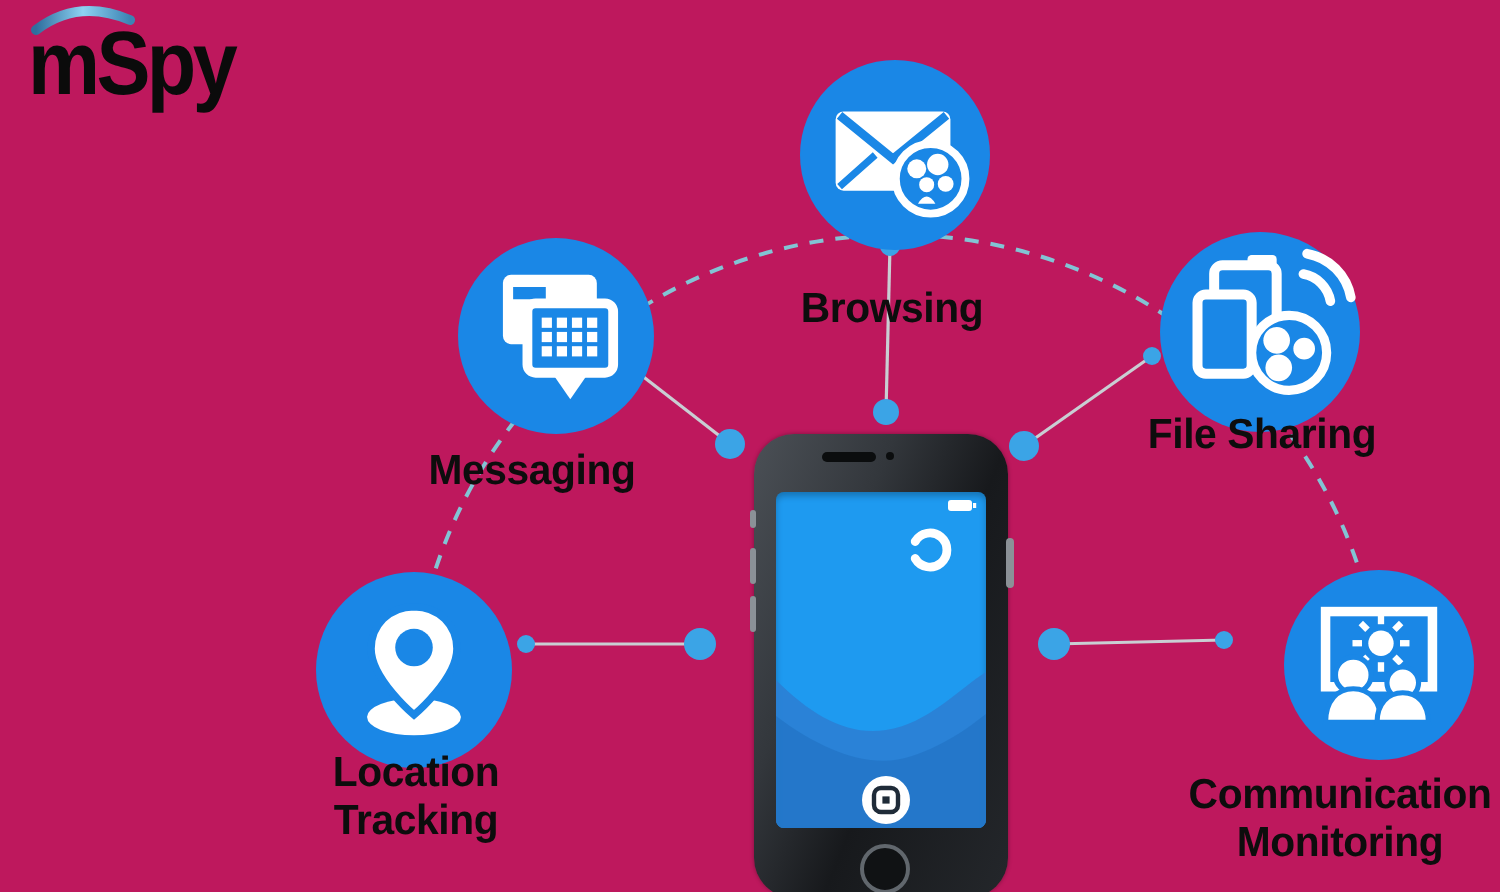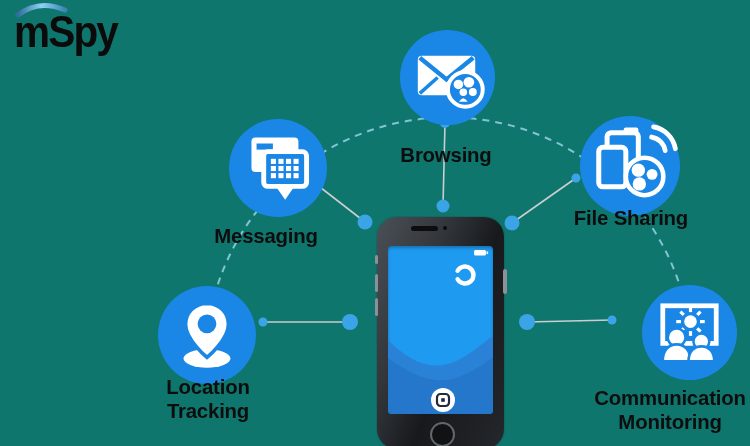--- a/index.html
+++ b/index.html
@@ -1,16 +1,16 @@
 <!DOCTYPE html>
 <html><head>
 <meta charset="utf-8">
 <style>
   html,body{margin:0;padding:0;background:#fff;}
-  .stage{position:relative;width:750px;height:446px;background:#0f766e;overflow:hidden;
+  .stage{position:relative;width:750px;height:446px;background:#be185d;overflow:hidden;
          font-family:"Liberation Sans", sans-serif;}
   svg{display:block;}
   .connectors{position:absolute;left:0;top:0;z-index:1;}
   .icon{position:absolute;border-radius:50%;background:#1a87e6;z-index:3;
         display:flex;align-items:center;justify-content:center;}
   .icon svg{width:100%;height:100%;}
   .label{position:absolute;z-index:3;color:#0d0d0d;font-weight:bold;font-size:21px;
          white-space:nowrap;transform:translateX(-50%) scaleX(.97);letter-spacing:-.2px;
          text-align:center;line-height:24px;}
   

